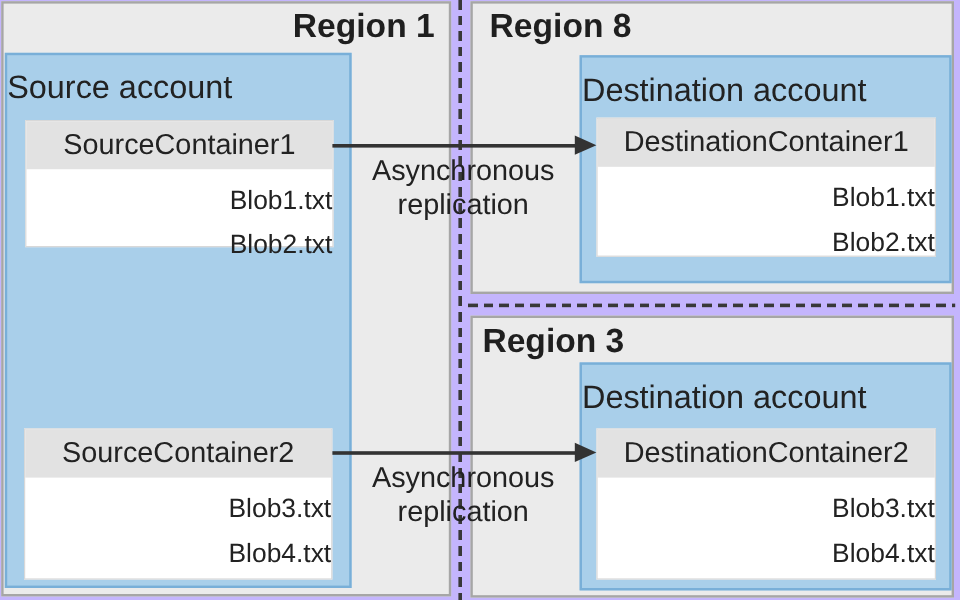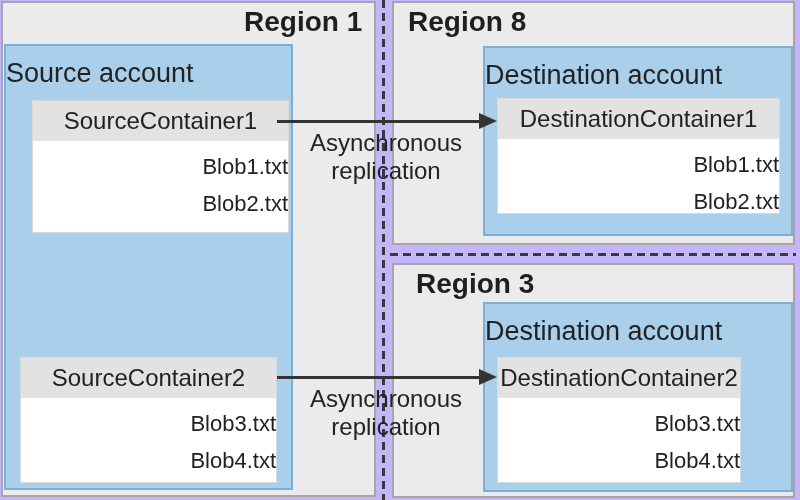--- a/index.html
+++ b/index.html
@@ -95,27 +95,27 @@
 
 <div id="stage">
 
   <div class="region" style="left:1px;top:1px;width:375px;height:496px;"></div>
   <div class="region-label" style="top:6px;left:244px;">Region 1</div>
 
   <div class="region" style="left:392px;top:1px;width:403px;height:244px;"></div>
   <div class="region-label" style="top:6px;left:408px;">Region 8</div>
 
   <div class="region" style="left:392px;top:263px;width:403px;height:235px;"></div>
-  <div class="region-label" style="top:268px;left:402px;margin-left:14px;">Region 3</div>
+  <div class="region-label" style="top:268px;left:402px;">Region 3</div>
 
   <div class="account" style="left:4px;top:44px;width:289px;height:446px;">
     <div class="account-title">Source account</div>
   </div>
 
-  <div class="container-box" style="left:32px;top:100px;width:257px;height:133px;">
+  <div class="container-box" style="left:21px;top:100px;width:257px;height:106px;">
     <div class="container-header">SourceContainer1</div>
     <div class="blob-list">
       <div class="blob">Blob1.txt</div>
       <div class="blob">Blob2.txt</div>
     </div>
   </div>
 
   <div class="container-box" style="left:20px;top:357px;width:257px;height:126px;">
     <div class="container-header">SourceContainer2</div>
     <div class="blob-list">
@@ -133,21 +133,21 @@
     <div class="blob-list">
       <div class="blob">Blob1.txt</div>
       <div class="blob">Blob2.txt</div>
     </div>
   </div>
 
   <div class="account" style="left:483px;top:302px;width:310px;height:190px;">
     <div class="account-title">Destination account</div>
   </div>
 
-  <div class="container-box" style="left:497px;top:357px;width:244px;height:126px;">
+  <div class="container-box" style="left:497px;top:357px;width:283px;height:126px;">
     <div class="container-header">DestinationContainer2</div>
     <div class="blob-list">
       <div class="blob">Blob3.txt</div>
       <div class="blob">Blob4.txt</div>
     </div>
   </div>
 
   <div class="divider-v" style="left:382px;top:0px;height:500px;"></div>
   <div class="divider-h" style="left:390px;top:253px;width:406px;"></div>
 

